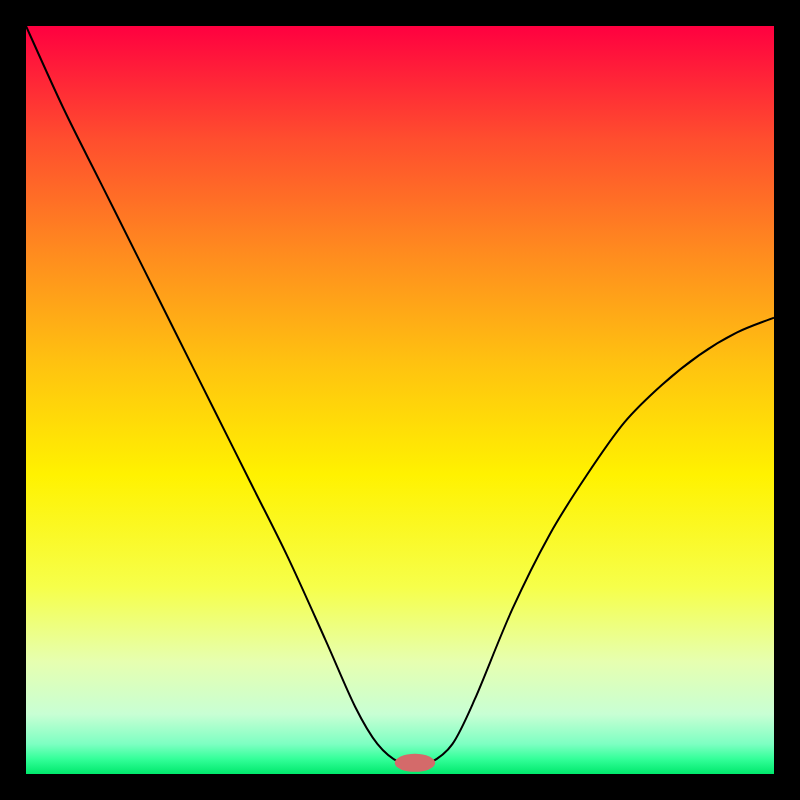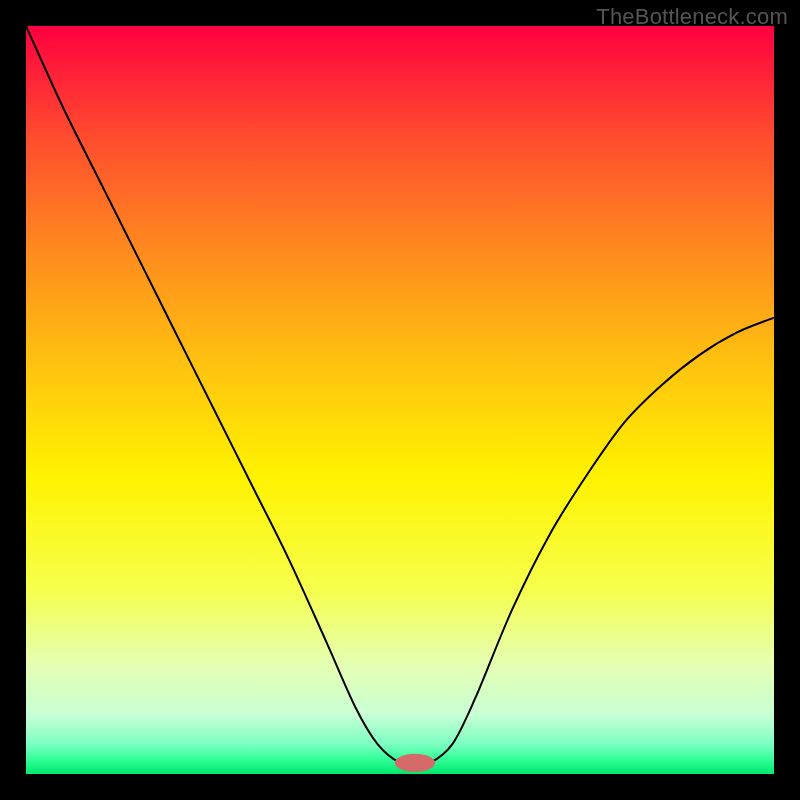--- a/index.html
+++ b/index.html
@@ -56,14 +56,13 @@
             <stop offset="96%" stop-color="#7dffc2"></stop>
             <stop offset="98%" stop-color="#33ff99"></stop>
             <stop offset="100%" stop-color="#00e86c"></stop>
           </linearGradient>
       </defs>
       <rect x="0" y="0" width="100" height="100" fill="url(#bg-grad)"></rect>
       <path id="curve-path" fill="none" stroke="#000000" stroke-width="2" vector-effect="non-scaling-stroke" d="M 0 0 C 0.8333333333333334 1.8333333333333333, 3.333333333333333 7.5, 5 11 C 6.666666666666667 14.5, 8.333333333333334 17.666666666666668, 10 21 C 11.666666666666666 24.333333333333332, 13.333333333333334 27.666666666666668, 15 31 C 16.666666666666668 34.333333333333336, 18.333333333333332 37.666666666666664, 20 41 C 21.666666666666668 44.333333333333336, 23.333333333333332 47.666666666666664, 25 51 C 26.666666666666668 54.333333333333336, 28.333333333333332 57.666666666666664, 30 61 C 31.666666666666668 64.33333333333333, 33.333333333333336 67.5, 35 71 C 36.666666666666664 74.5, 38.5 78.66666666666667, 40 82 C 41.5 85.33333333333333, 42.833333333333336 88.66666666666667, 44 91 C 45.166666666666664 93.33333333333333, 46 94.75, 47 96 C 48 97.25, 49.166666666666664 98.08333333333333, 50 98.5 C 50.833333333333336 98.91666666666667, 51.333333333333336 98.5, 52 98.5 C 52.666666666666664 98.5, 53.166666666666664 98.91666666666667, 54 98.5 C 54.833333333333336 98.08333333333333, 56 97.41666666666667, 57 96 C 58 94.58333333333333, 58.666666666666664 93, 60 90 C 61.333333333333336 87, 63.333333333333336 81.66666666666667, 65 78 C 66.66666666666667 74.33333333333333, 68.33333333333333 71, 70 68 C 71.66666666666667 65, 73.33333333333333 62.5, 75 60 C 76.66666666666667 57.5, 78.33333333333333 55, 80 53 C 81.66666666666667 51, 83.33333333333333 49.5, 85 48 C 86.66666666666667 46.5, 88.33333333333333 45.166666666666664, 90 44 C 91.66666666666667 42.833333333333336, 93.33333333333333 41.833333333333336, 95 41 C 96.66666666666667 40.166666666666664, 99.16666666666667 39.333333333333336, 100 39"></path>
       <ellipse id="min-marker" fill="#d46a6a" cx="52" cy="98.5" rx="2.7" ry="1.2"></ellipse>
     </svg>
   </div>
-  <div class="watermark">TheBottleneck.com</div>
 </div>
 
 </body></html>

